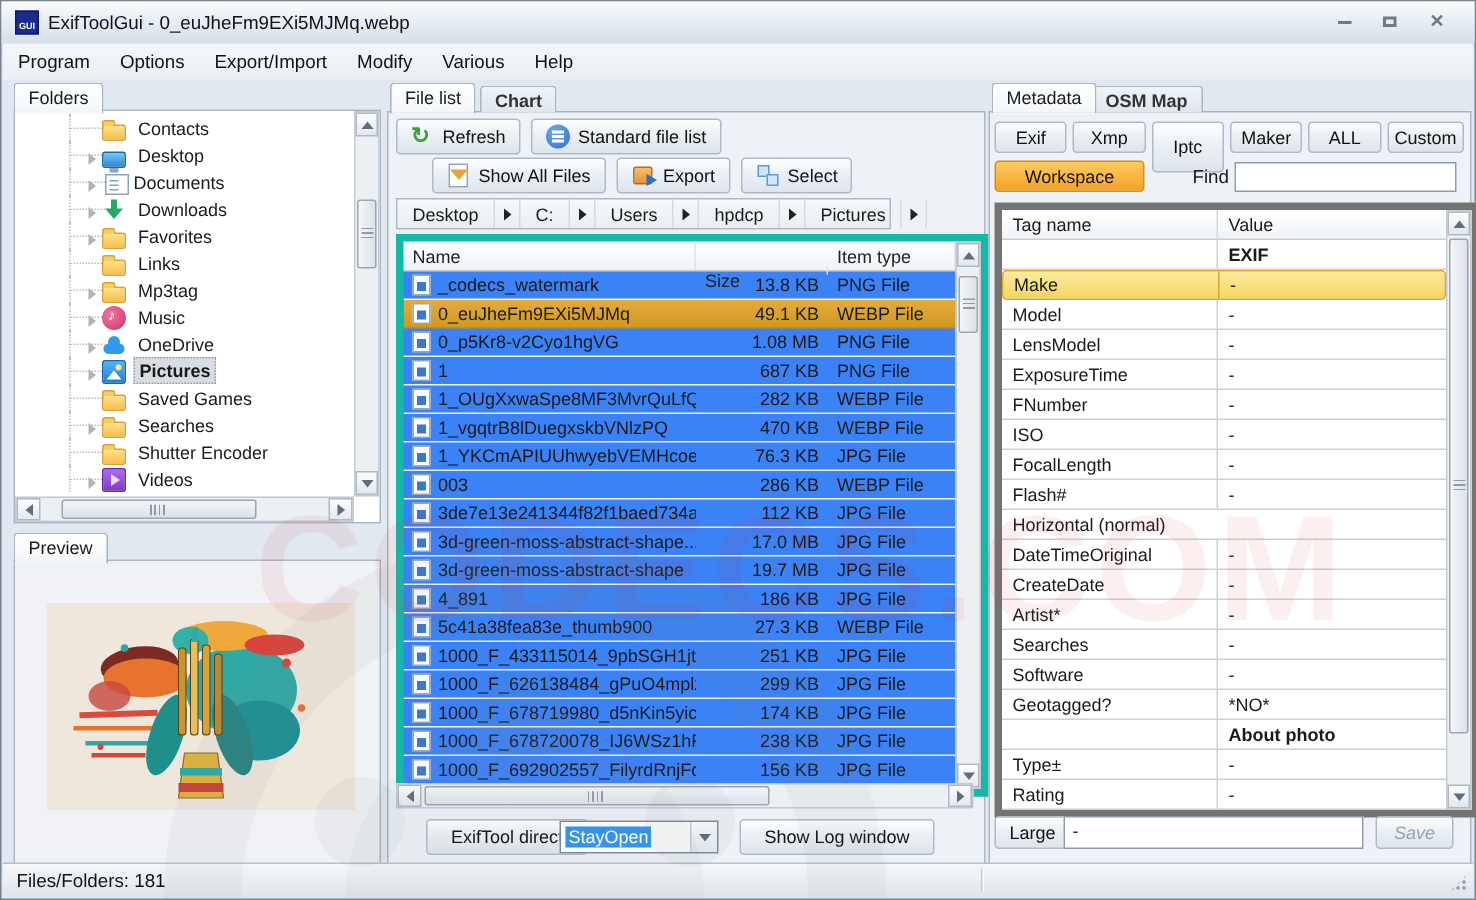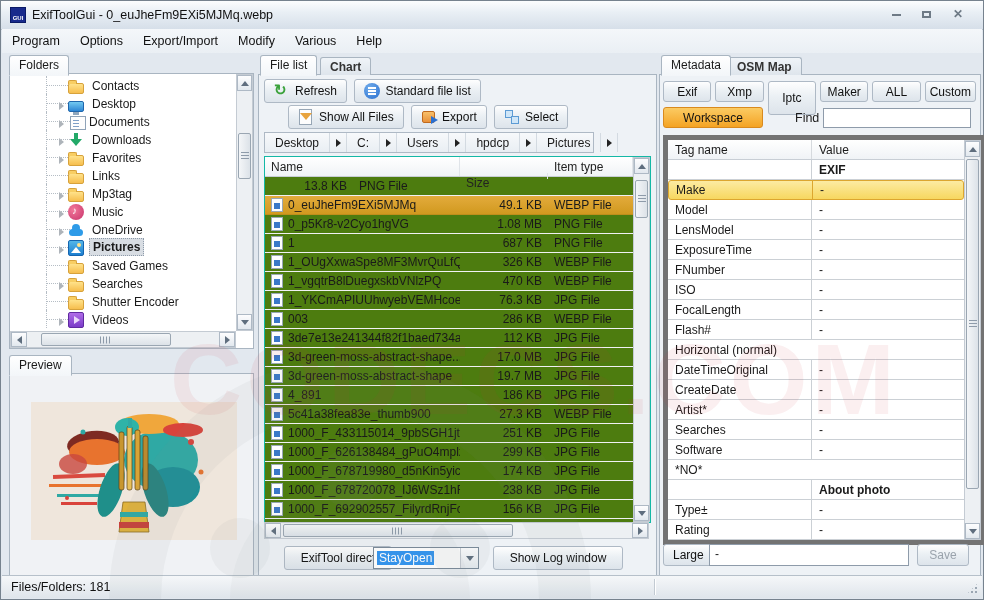--- a/index.html
+++ b/index.html
@@ -104,21 +104,21 @@
     border-bottom:4px solid transparent;border-left:7px solid #2A6FD0;}
   .ic-select::before,.ic-select::after{content:"";position:absolute;width:6px;height:6px;background:#CFE6F8;border:1px solid #5D9BD4;}
   .ic-select::before{left:1px;top:1px;}
   .ic-select::after{right:1px;bottom:1px;}
 
   #crumbbar{position:absolute;left:263px;top:131px;width:330px;height:21px;background:linear-gradient(#F7F9FB,#E9EEF3);
     border:1px solid #AEB9C5;display:flex;align-items:stretch;box-sizing:border-box;}
   .crumb{display:flex;align-items:center;padding:0 10px;border-right:1px solid #D3DAE1;font-size:12px;}
   .carrow{display:flex;align-items:center;justify-content:center;width:16px;border-right:1px solid #D3DAE1;}
   .carrow::after{content:"";border-top:4px solid transparent;border-bottom:4px solid transparent;border-left:5px solid #222;}
-  #ftable{left:263px;top:155px;width:385px;height:365px;background:#4d7c0f;border:1px solid #14b8a6;}
+  #ftable{left:263px;top:155px;width:385px;height:365px;background:#3b82f6;border:5px solid #14b8a6;}
   .fhead{position:absolute;left:0;top:0;right:17px;height:20px;background:linear-gradient(#FFFFFF,#F0F3F6);
     border-bottom:1px solid #C8CED5;display:flex;box-sizing:border-box;}
   .fhead .hc{padding:3px 6px;box-sizing:border-box;border-right:1px solid #E0E4E9;font-size:12px;color:#222;}
   .frows{position:absolute;left:0;top:20px;right:17px;bottom:0;overflow:hidden;}
   .frow{height:19px;display:flex;align-items:center;border-bottom:1px solid #F0F1F3;box-sizing:border-box;}
   .frow .c{padding:0 6px;box-sizing:border-box;white-space:nowrap;overflow:hidden;display:flex;align-items:center;gap:5px;}
   .c-name{width:195px;}.c-size{width:88px;justify-content:flex-end;}.c-type{width:83px;}
   .fh-name{width:195px;}.fh-size{width:88px;text-align:left;margin-top:16px;}.fh-type{flex:1;}
   .frow.selected{background:linear-gradient(#E3AB3C,#D1991F);border-bottom:1px solid #C08E1C;}
   .fico{width:12px;height:14px;background:#FDFDFD;border:1px solid #9AA8B6;position:relative;flex:0 0 12px;box-sizing:border-box;}
@@ -142,21 +142,21 @@
   .mrow{height:20px;display:flex;align-items:center;border-bottom:1px solid #CBD0D5;box-sizing:border-box;}
   .mrow .c{padding:0 7px;white-space:nowrap;overflow:hidden;box-sizing:border-box;}
   .m-tag{width:144px;border-right:1px solid #CBD0D5;align-self:stretch;display:flex;align-items:center;}
   .m-val{flex:1;}
   .mrow.bold .m-val{font-weight:bold;}
   .mrow.selected{background:linear-gradient(#FCEBA2,#F7D75F);border:1px solid #DCA62F;border-radius:3px;}
   .mrow.selected .m-tag{border-right-color:#DCA62F;}
 
   #lgval{position:absolute;left:708px;top:543px;width:200px;height:22px;border:1px solid #8E9BAA;background:#fff;
     box-sizing:border-box;font-size:12px;padding:2px 5px;}
-  .btn.disabled{color:#9AA3AC;}
+  .btn.disabled{color:#9AA3AC;font-style:italic;}
 
   
   #prevbox{left:8px;top:372px;width:243px;height:203px;background:#F0F2F5;border:1px solid #A9B5C1;}
   #previmg{position:absolute;left:21px;top:28px;width:206px;height:138px;}
 
   
   #statusbar{position:absolute;left:1px;right:1px;bottom:1px;height:22px;
     background:linear-gradient(#F5F7F9,#DFE5EB);border-top:1px solid #B6C0CA;}
   #statustext{position:absolute;left:9px;top:4px;font-size:12.5px;color:#111;}
   .sb-div{position:absolute;left:652px;top:3px;bottom:3px;width:1px;background:#C2CAD2;border-right:1px solid #fff;}
@@ -394,20 +394,24 @@
 
   <div class="whitebox" id="ftable">
     <div class="fhead">
       <span class="hc fh-name">Name</span>
       <span class="hc fh-size">Size</span>
       <span class="hc fh-type">Item type</span>
     </div>
     <div class="frows">
 
         <div class="frow">
+          <span class="c c-name">
+            <span class="fico"></span>
+            <span>_codecs_watermark</span>
+          </span>
           <span class="c c-size">13.8 KB</span>
           <span class="c c-type">PNG File</span>
         </div>
 
         <div class="frow selected">
           <span class="c c-name">
             <span class="fico"></span>
             <span>0_euJheFm9EXi5MJMq</span>
           </span>
           <span class="c c-size">49.1 KB</span>
@@ -430,21 +434,21 @@
           </span>
           <span class="c c-size">687 KB</span>
           <span class="c c-type">PNG File</span>
         </div>
 
         <div class="frow">
           <span class="c c-name">
             <span class="fico"></span>
             <span>1_OUgXxwaSpe8MF3MvrQuLfQ</span>
           </span>
-          <span class="c c-size">326 KB</span>
+          <span class="c c-size">282 KB</span>
           <span class="c c-type">WEBP File</span>
         </div>
 
         <div class="frow">
           <span class="c c-name">
             <span class="fico"></span>
             <span>1_vgqtrB8lDuegxskbVNlzPQ</span>
           </span>
           <span class="c c-size">470 KB</span>
           <span class="c c-type">WEBP File</span>
@@ -683,20 +687,21 @@
           <span class="c m-tag">Searches</span>
           <span class="c m-val">-</span>
         </div>
 
         <div class="mrow">
           <span class="c m-tag">Software</span>
           <span class="c m-val">-</span>
         </div>
 
         <div class="mrow">
+          <span class="c m-tag">Geotagged?</span>
           <span class="c m-val">*NO*</span>
         </div>
 
         <div class="mrow bold">
           <span class="c m-tag"></span>
           <span class="c m-val">About photo</span>
         </div>
 
         <div class="mrow">
           <span class="c m-tag">Type±</span>

